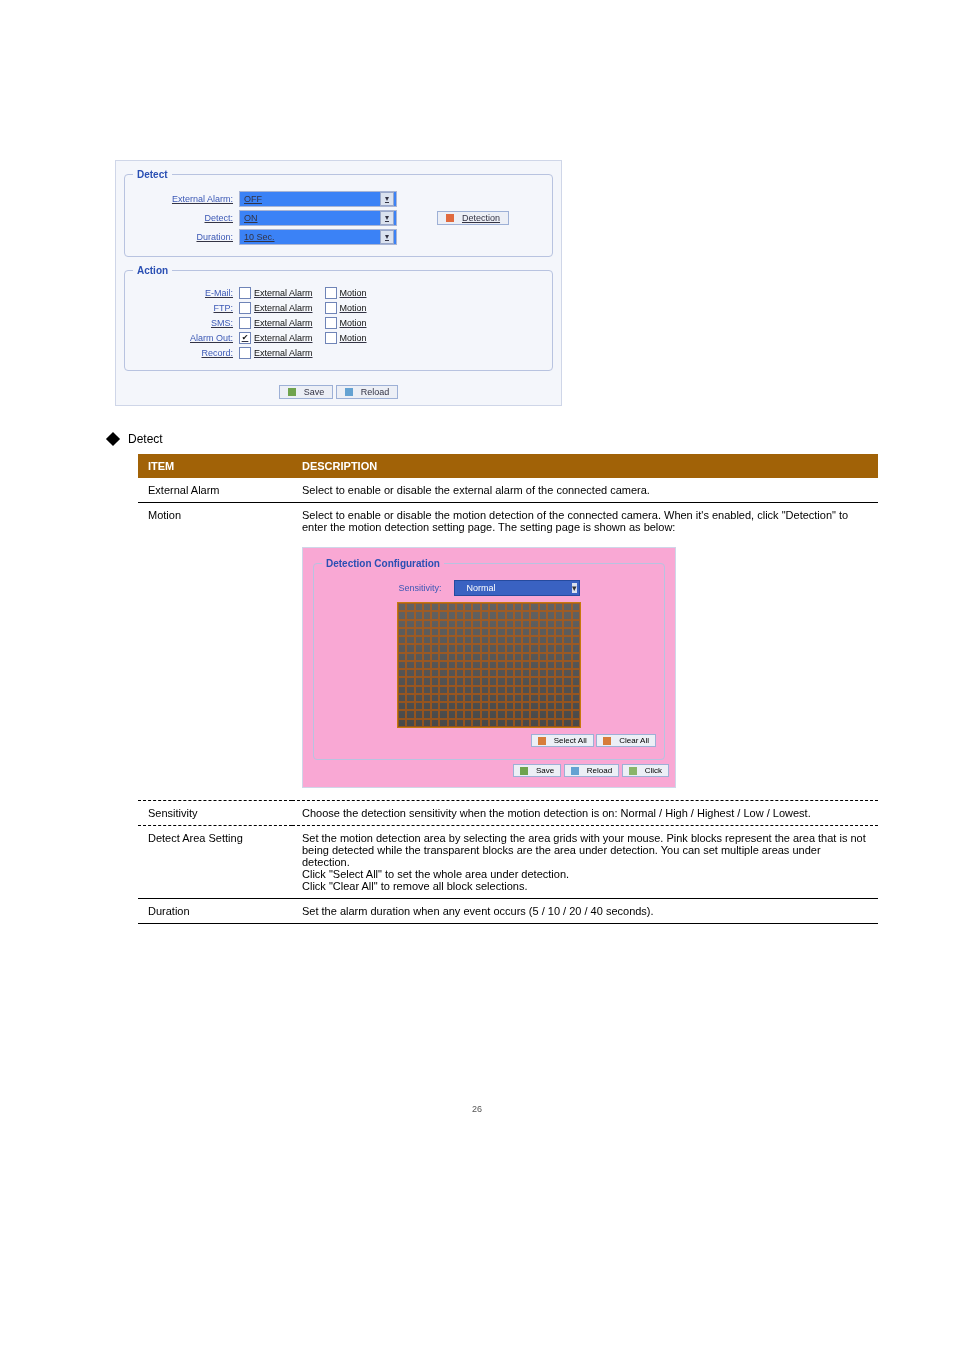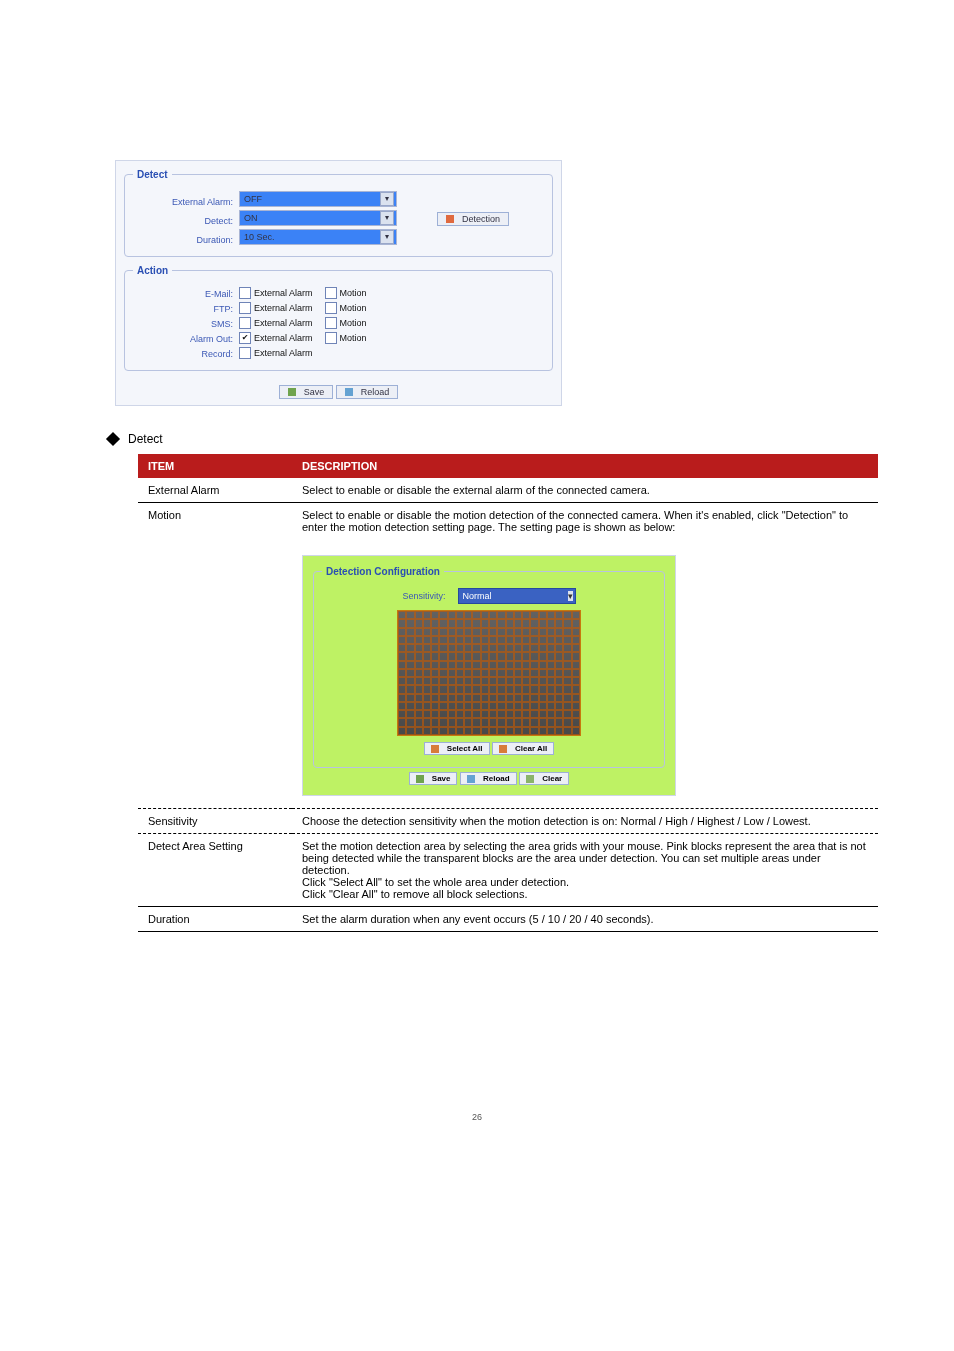--- a/index.html
+++ b/index.html
@@ -32,22 +32,23 @@
     position: relative;
   }
   fieldset.fs legend {
     color: #2a4fb3;
     font-weight: bold;
     font-size: 10px;
     padding: 0 4px;
   }
   .row {
     display: flex;
-    align-items: flex-end;
+    align-items: center;
     margin: 3px 0;
+    text-decoration: underline;
   }
   .lbl {
     width: 100px;
     text-align: right;
     color: #3b58b5;
     padding-right: 6px;
   }
   .select {
     background: #3b82f6;
     border: 1px solid #a9b5d4;
@@ -123,68 +124,67 @@
   }
 
   
   table.desc {
     border-collapse: collapse;
     width: 740px;
     margin-left: 78px;
     font-size: 11px;
   }
   table.desc thead th {
-    background: #b91c1c;
+    background: #a16207;
     color: #fff;
     font-weight: bold;
     padding: 6px 10px;
     text-align: left;
     border: 0;
   }
   table.desc td {
     padding: 6px 10px;
     vertical-align: top;
   }
   table.desc .lcol { width: 134px; }
   .bb-solid { border-bottom: 1px solid #000; }
   .bb-dashed { border-bottom: 1px dashed #000; }
 
   
   .innershot {
     width: 360px;
-    margin: 10px 0 6px 0;
+    margin: 2px 0 6px 0;
     border: 1px solid #cfd6e8;
-    background: #bef264;
+    background: #f9a8d4;
     padding: 6px 6px;
     font-size: 9px;
   }
   .innershot fieldset.fs { margin: 4px; }
   .sens-row { display: flex; align-items: center; justify-content: center; gap: 12px; margin: 3px 0 6px; }
   .sens-row .lbl2 { color: #3b58b5; font-size: 9px; }
-  .sens-row .select2 { display:flex; align-items:center; background:#3a62c2; color:#fff; border:1px solid #254a9e; width:110px; height:14px; padding:0 2px 0 4px; font-size:9px; justify-content:space-between; }
+  .sens-row .select2 { display:flex; align-items:center; background:#3a62c2; color:#fff; border:1px solid #254a9e; width:110px; height:14px; padding:0 2px 0 12px; font-size:9px; justify-content:space-between; }
   .sens-row .select2 .chev { background:#dbe2ef; color:#333; }
 
   .grid-area {
     width: 182px;
     height: 124px;
     margin: 0 auto 6px;
     display: grid;
     grid-template-columns: repeat(22, 1fr);
     grid-template-rows: repeat(15, 1fr);
     background: linear-gradient(#5d5d5d, #3d3d3d);
     border: 1px solid #c7790d;
   }
   .grid-area div {
     border: 1px solid rgba(200,90,0,0.6);
     background: rgba(120,120,120,0.2);
   }
   .grid-buttons, .outer-buttons {
-    text-align: center;
+    text-align: right;
     margin: 4px 0;
-    font-weight: bold;
   }
   .grid-buttons .btn, .outer-buttons .btn { padding: 1px 6px; font-size: 8px; }
 
   .footer {
     text-align: center;
     font-size: 9px;
     color: #555;
     margin-top: 180px;
   }
 </style>
@@ -671,21 +671,21 @@
               <span class="btn">
                   <span class="ic-save"></span>
                   <span>Save</span>
                 </span>
               <span class="btn">
                   <span class="ic-reload"></span>
                   <span>Reload</span>
                 </span>
               <span class="btn">
                   <span class="ic-back"></span>
-                  <span>Clear</span>
+                  <span>Click</span>
                 </span>
             </div>
           </div>
         </td>
       </tr>
       <tr class="bb-dashed">
         <td class="lcol">Sensitivity</td>
         <td>Choose the detection sensitivity when the motion detection is on: Normal / High / Highest / Low / Lowest.</td>
       </tr>
       <tr class="bb-solid">

